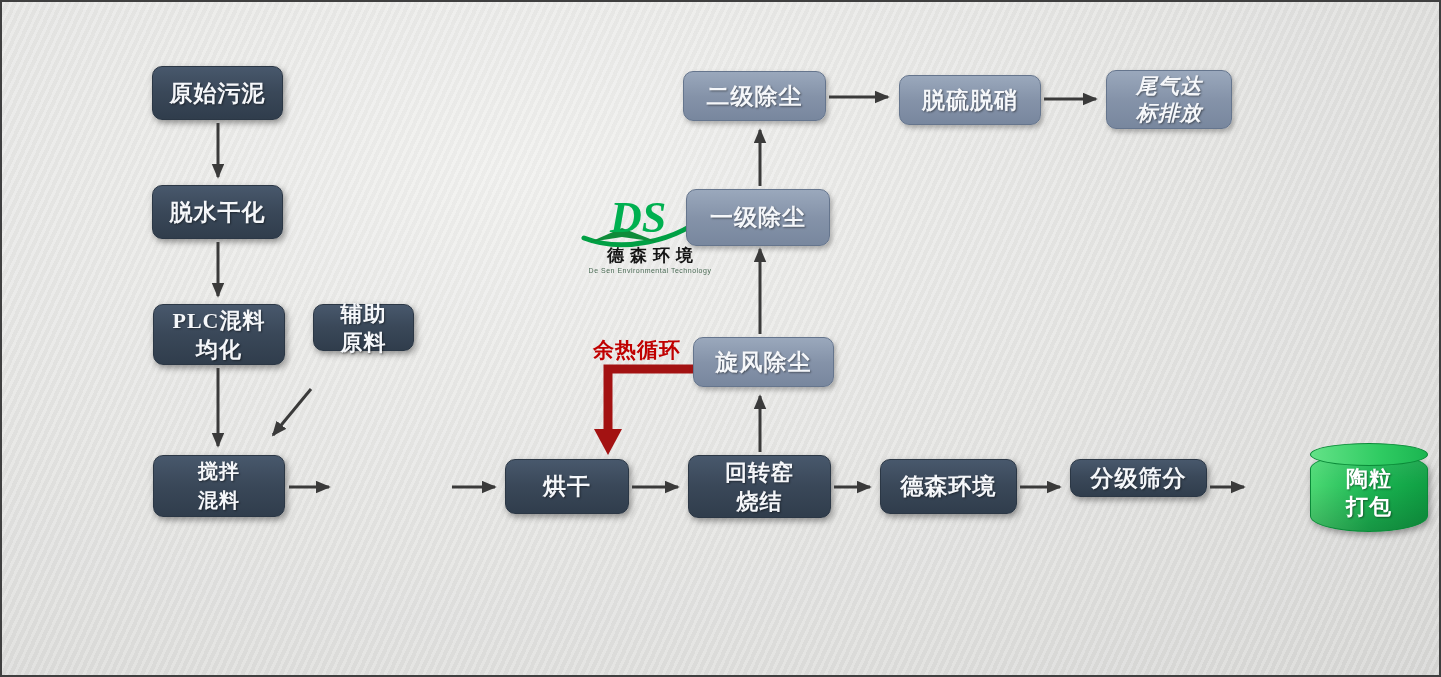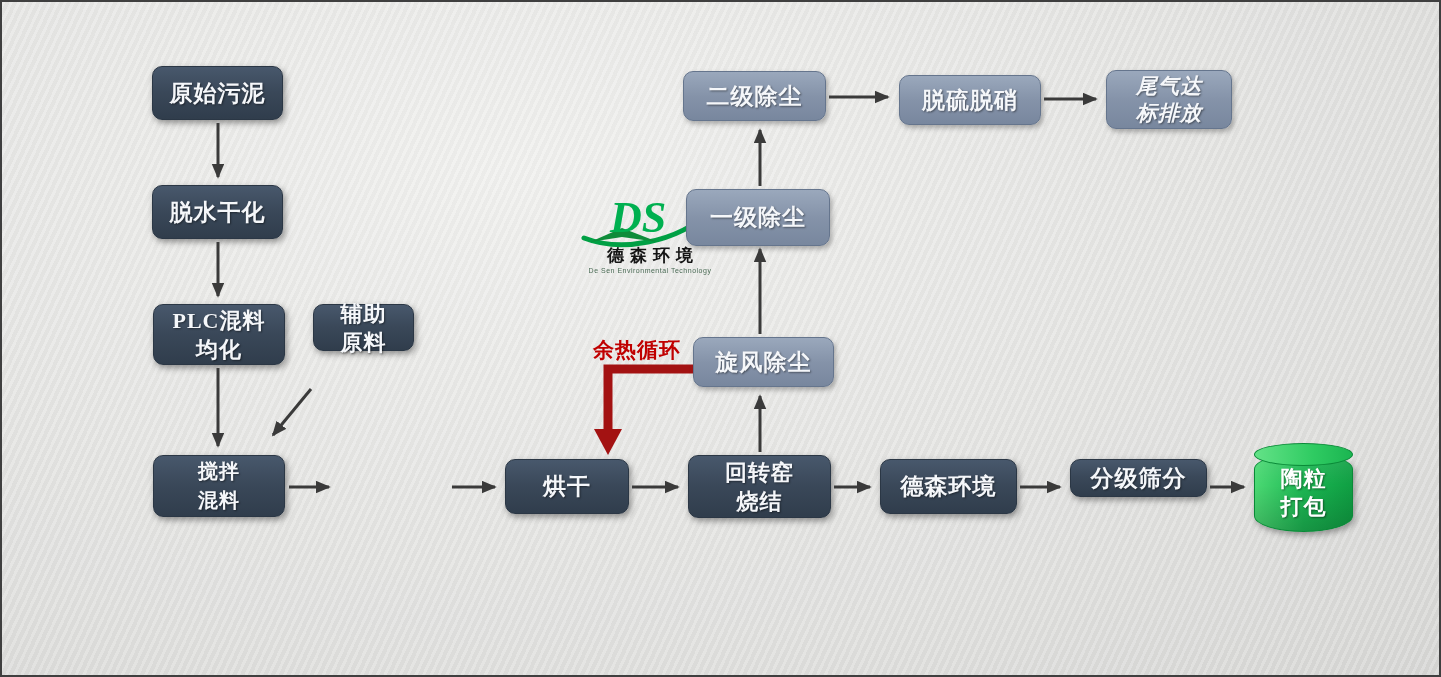--- a/index.html
+++ b/index.html
@@ -184,21 +184,21 @@
     <span class="node-label" style="font-size:22px;">回转窑
 烧结</span>
   </div>
   <div class="node dark" style="left:878px; top:457px; width:137px; height:55px;">
     <span class="node-label">德森环境</span>
   </div>
   <div class="node dark" style="left:1068px; top:457px; width:137px; height:38px;">
     <span class="node-label">分级筛分</span>
   </div>
 
-  <div class="cylinder" style="left:1252px; top:441px; width:99px; height:89px;">
+  <div class="cylinder" style="left:1308px; top:441px; width:118px; height:89px;">
     <div class="cyl-body"></div>
     <div class="cyl-top"></div>
     <span class="node-label">陶粒
 打包</span>
   </div>
 
   <div class="node light" style="left:691px; top:335px; width:141px; height:50px;">
     <span class="node-label">旋风除尘</span>
   </div>
   <div class="node light" style="left:684px; top:187px; width:144px; height:57px;">

